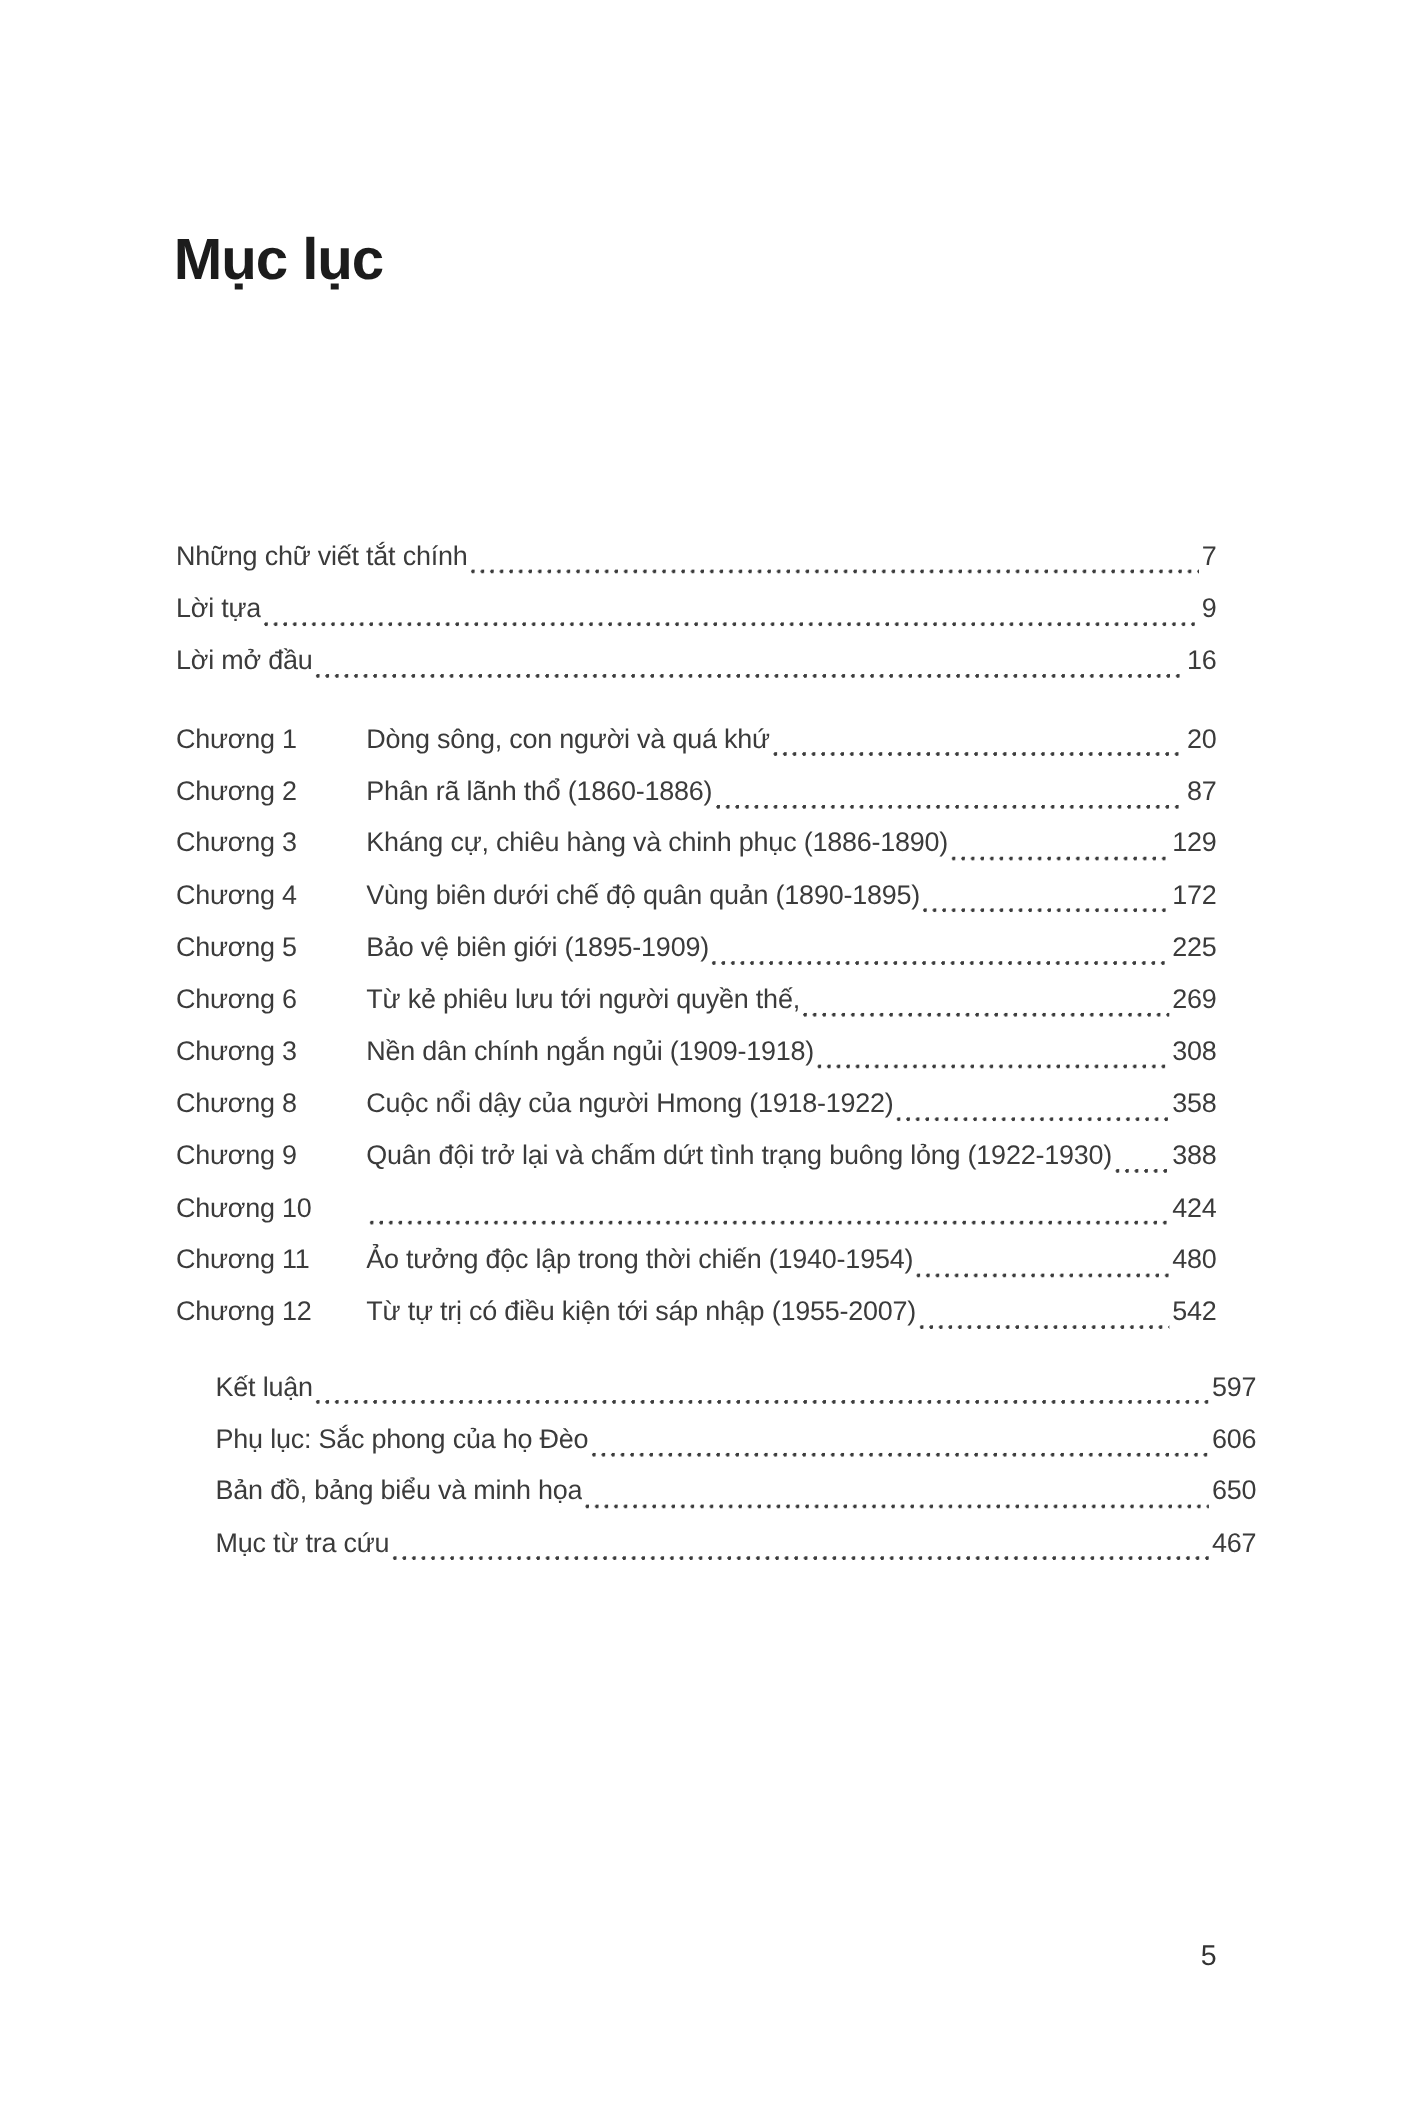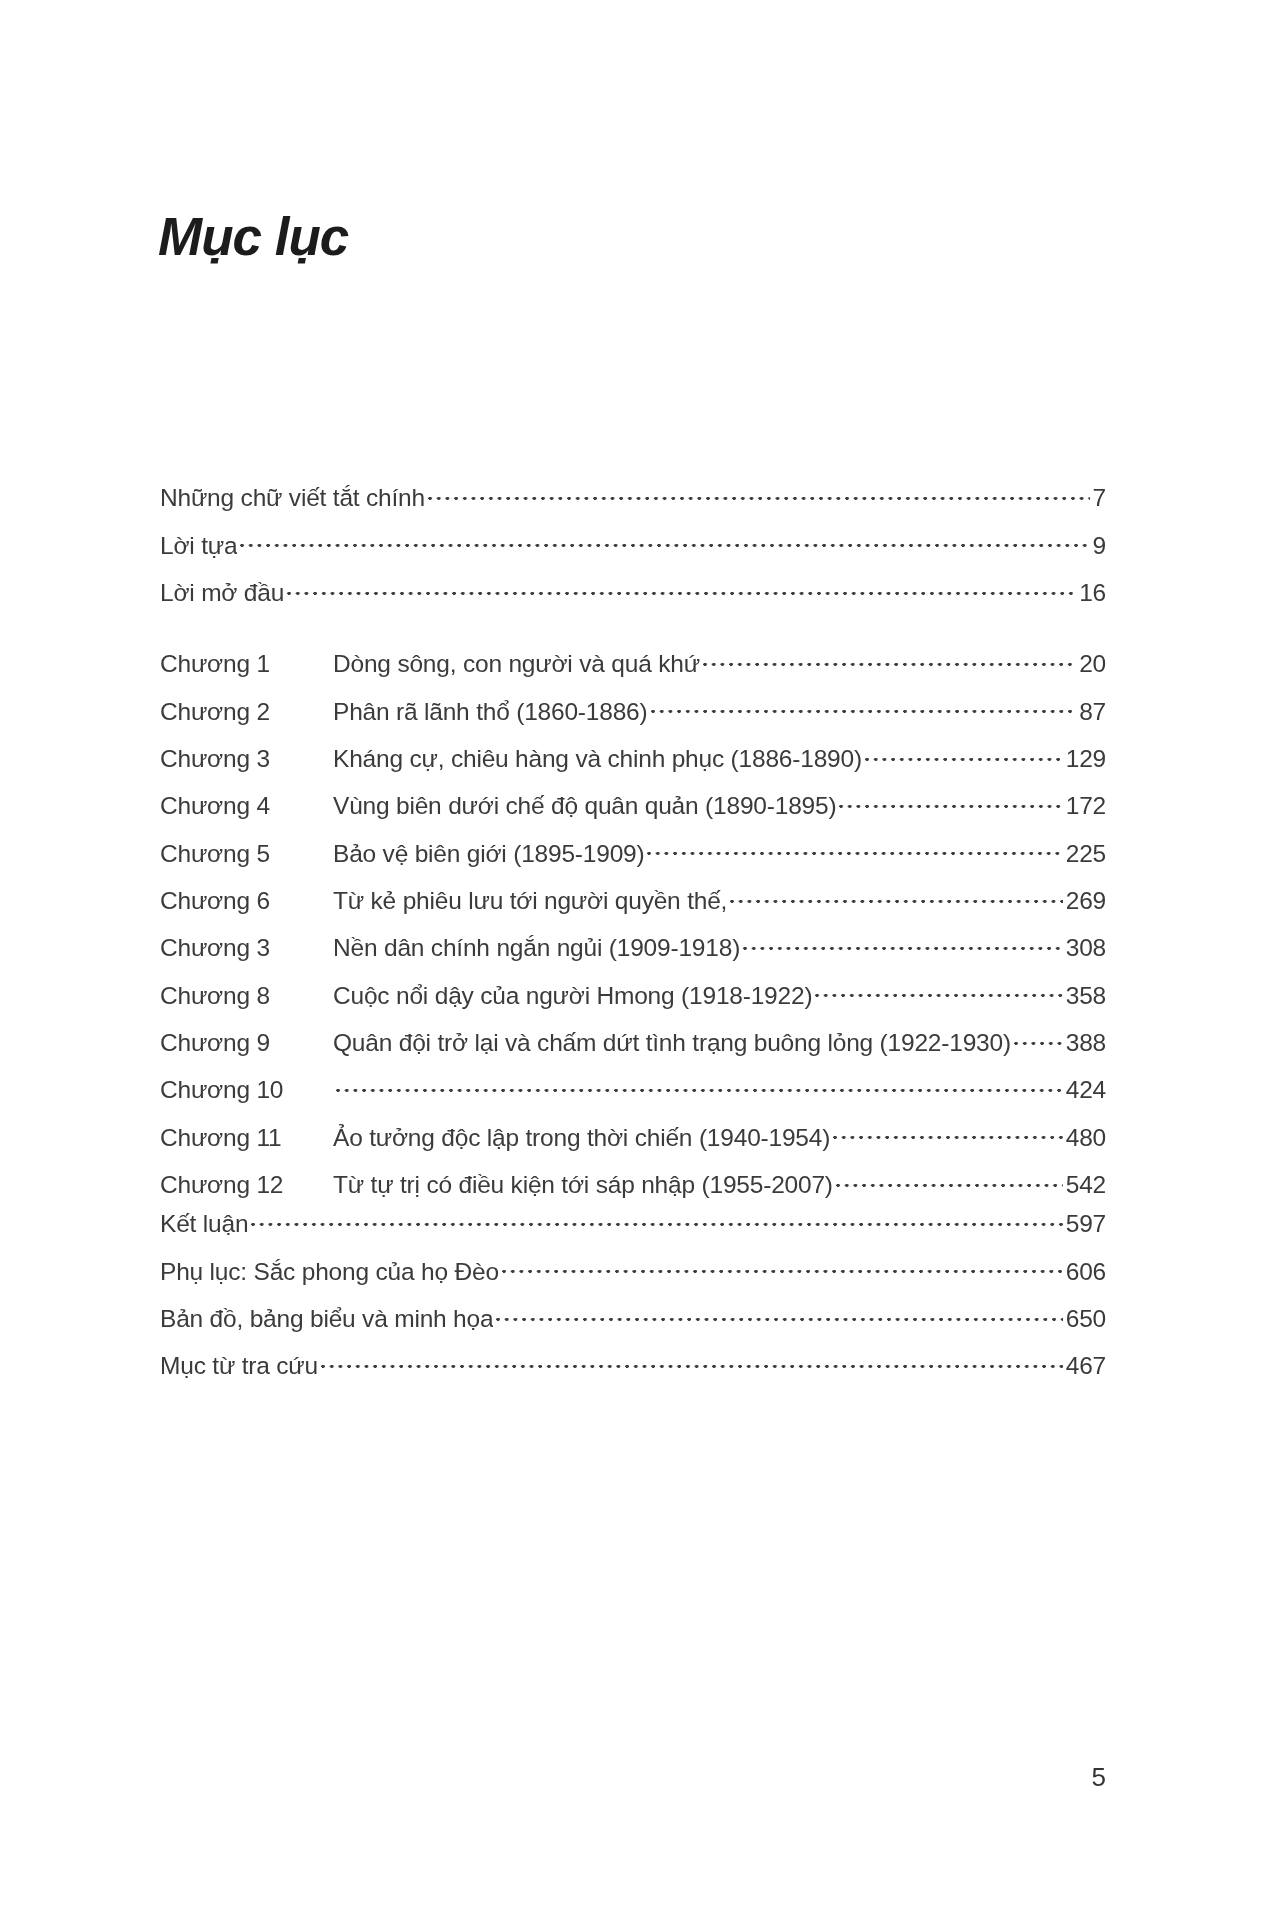--- a/index.html
+++ b/index.html
@@ -14,33 +14,32 @@
   .page-title {
     position: absolute;
     top: 208px;
     left: 158px;
     margin: 0;
     font-size: 53px;
     font-weight: 700;
     letter-spacing: -1px;
     color: #1c1c1c;
     line-height: 1.1;
-    font-style: italic;
   }
   .toc-list {
     position: absolute;
     left: 160px;
     width: 946px;
   }
   .toc-front   { top: 475px; }
   .toc-chapters{ top: 641px; }
-  .toc-back    { top: 1201px; }
+  .toc-back    { top: 1230px; margin-left: 36px; }
   .row {
     display: flex;
-    align-items: center;
+    align-items: flex-end;
     height: 47.33px;
     font-size: 24.5px;
     letter-spacing: -0.2px;
     color: #3b3b3b;
     line-height: 1.25;
   }
   .ch {
     flex: 0 0 173px;
     white-space: nowrap;
   }

